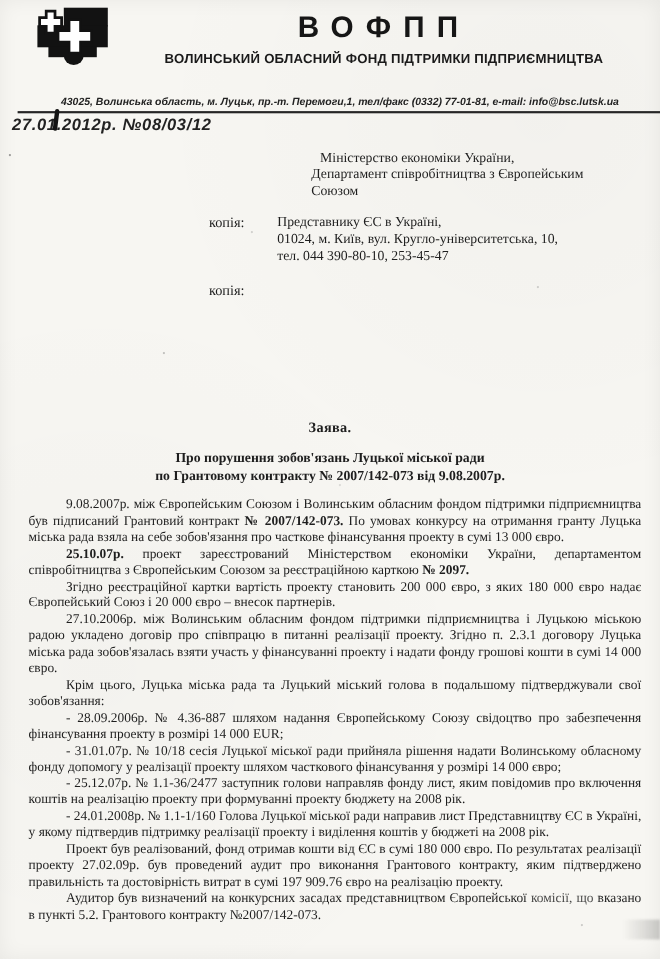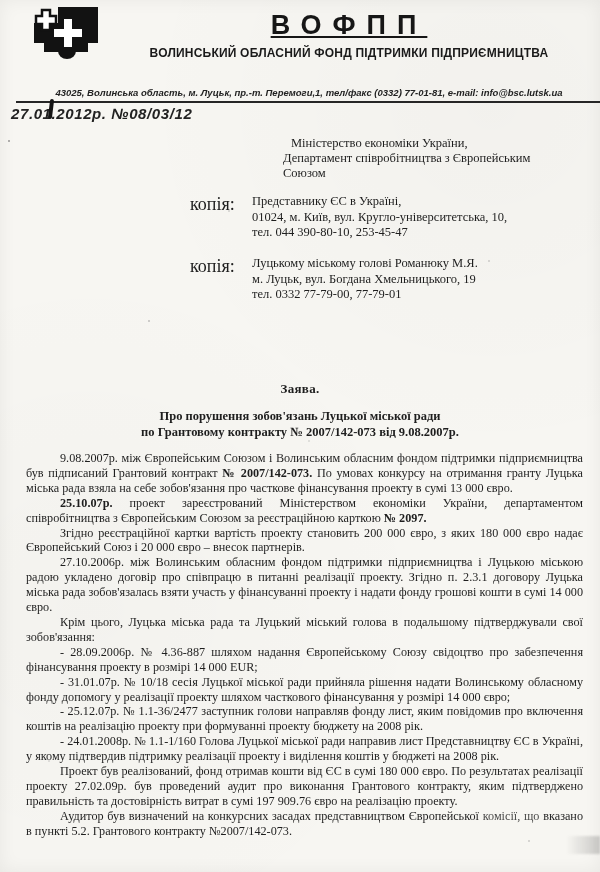--- a/index.html
+++ b/index.html
@@ -10,37 +10,37 @@
       radial-gradient(circle at 15% 70%, rgba(0,0,0,0.015), transparent 45%),
       #f7f6f2;
     overflow:hidden;color:#1e1e1e;
     font-family:"Liberation Serif", serif;
     box-shadow:inset 0 0 18px rgba(0,0,0,0.06);
   }
   
   .logo{position:absolute;left:28px;top:6px;width:72px;height:58px;}
   .head-block{position:absolute;left:104px;right:6px;top:10px;text-align:center;
     font-family:"Liberation Sans", sans-serif;}
-  .head-abbr{font-size:27px;font-weight:bold;letter-spacing:11px;color:#161616;text-decoration:underline;}
+  .head-abbr{font-size:27px;font-weight:bold;letter-spacing:11px;color:#161616;}
   .head-org{font-size:12px;font-weight:bold;margin-top:5px;letter-spacing:0.2px;color:#1a1a1a;}
   .addr-line{position:absolute;top:87px;left:20px;right:2px;text-align:center;
     font-family:"Liberation Sans", sans-serif;font-size:9.5px;font-weight:bold;
     font-style:italic;color:#222;}
   .head-rule{position:absolute;top:101px;left:16px;right:0;border-top:2.5px solid #262626;}
   .ref-line{position:absolute;top:105px;left:11px;font-family:"Liberation Sans", sans-serif;
     font-style:italic;font-size:15px;font-weight:700;letter-spacing:0.6px;color:#222;}
   .pen-stroke{position:absolute;left:49px;top:99px;width:4px;height:20px;background:#141414;
     transform:rotate(7deg);border-radius:2px;}
   
   .recip-main{position:absolute;left:283px;top:136px;right:24px;font-size:12.5px;line-height:15px;}
   .recip-main .l1{padding-left:8px;}
   .copy{position:absolute;left:190px;right:8px;display:flex;}
   .copy-1{top:194px;}
   .copy-2{top:256px;}
-  .copy-label{width:62px;font-size:18px;}
+  .copy-label{width:62px;font-size:13px;}
   .copy-lines{font-size:12.5px;line-height:15.5px;}
   
   .doc-title{position:absolute;top:381px;left:0;right:0;text-align:center;
     font-weight:bold;font-size:13px;letter-spacing:0.3px;}
   .doc-subject{position:absolute;top:409px;left:0;right:0;text-align:center;
     font-weight:bold;font-size:12.5px;line-height:15.5px;}
   
   .body-text{position:absolute;top:451px;left:26px;right:17px;
     font-size:12.2px;line-height:14.9px;text-align:justify;}
   .par{margin:0;text-indent:34px;}
@@ -91,25 +91,20 @@
     <div class="copy-label">копія:</div>
     <div class="copy-lines">
       <div>Представнику ЄС в Україні,</div>
       <div>01024, м. Київ, вул. Кругло-університетська, 10,</div>
       <div>тел. 044 390-80-10, 253-45-47</div>
     </div>
   </div>
 
   <div class="copy copy-2">
     <div class="copy-label">копія:</div>
-    <div class="copy-lines">
-      <div>Луцькому міському голові  Романюку М.Я.</div>
-      <div>м. Луцьк, вул. Богдана Хмельницького, 19</div>
-      <div>тел. 0332 77-79-00, 77-79-01</div>
-    </div>
   </div>
 
   <div class="doc-title">Заява.</div>
   <div class="doc-subject">
     <div>Про порушення зобов'язань Луцької міської ради</div>
     <div>по Грантовому контракту № 2007/142-073 від  9.08.2007р.</div>
   </div>
 
   <div class="body-text">
       <p class="par"><span>9.08.2007р. між Європейським Союзом і Волинським обласним фондом підтримки підприємництва був підписаний Грантовий контракт </span><span class="b">№ 2007/142-073.</span><span> По умовах конкурсу на отримання гранту Луцька міська рада взяла на себе зобов'язання про часткове фінансування проекту в сумі 13 000 євро.</span></p>

